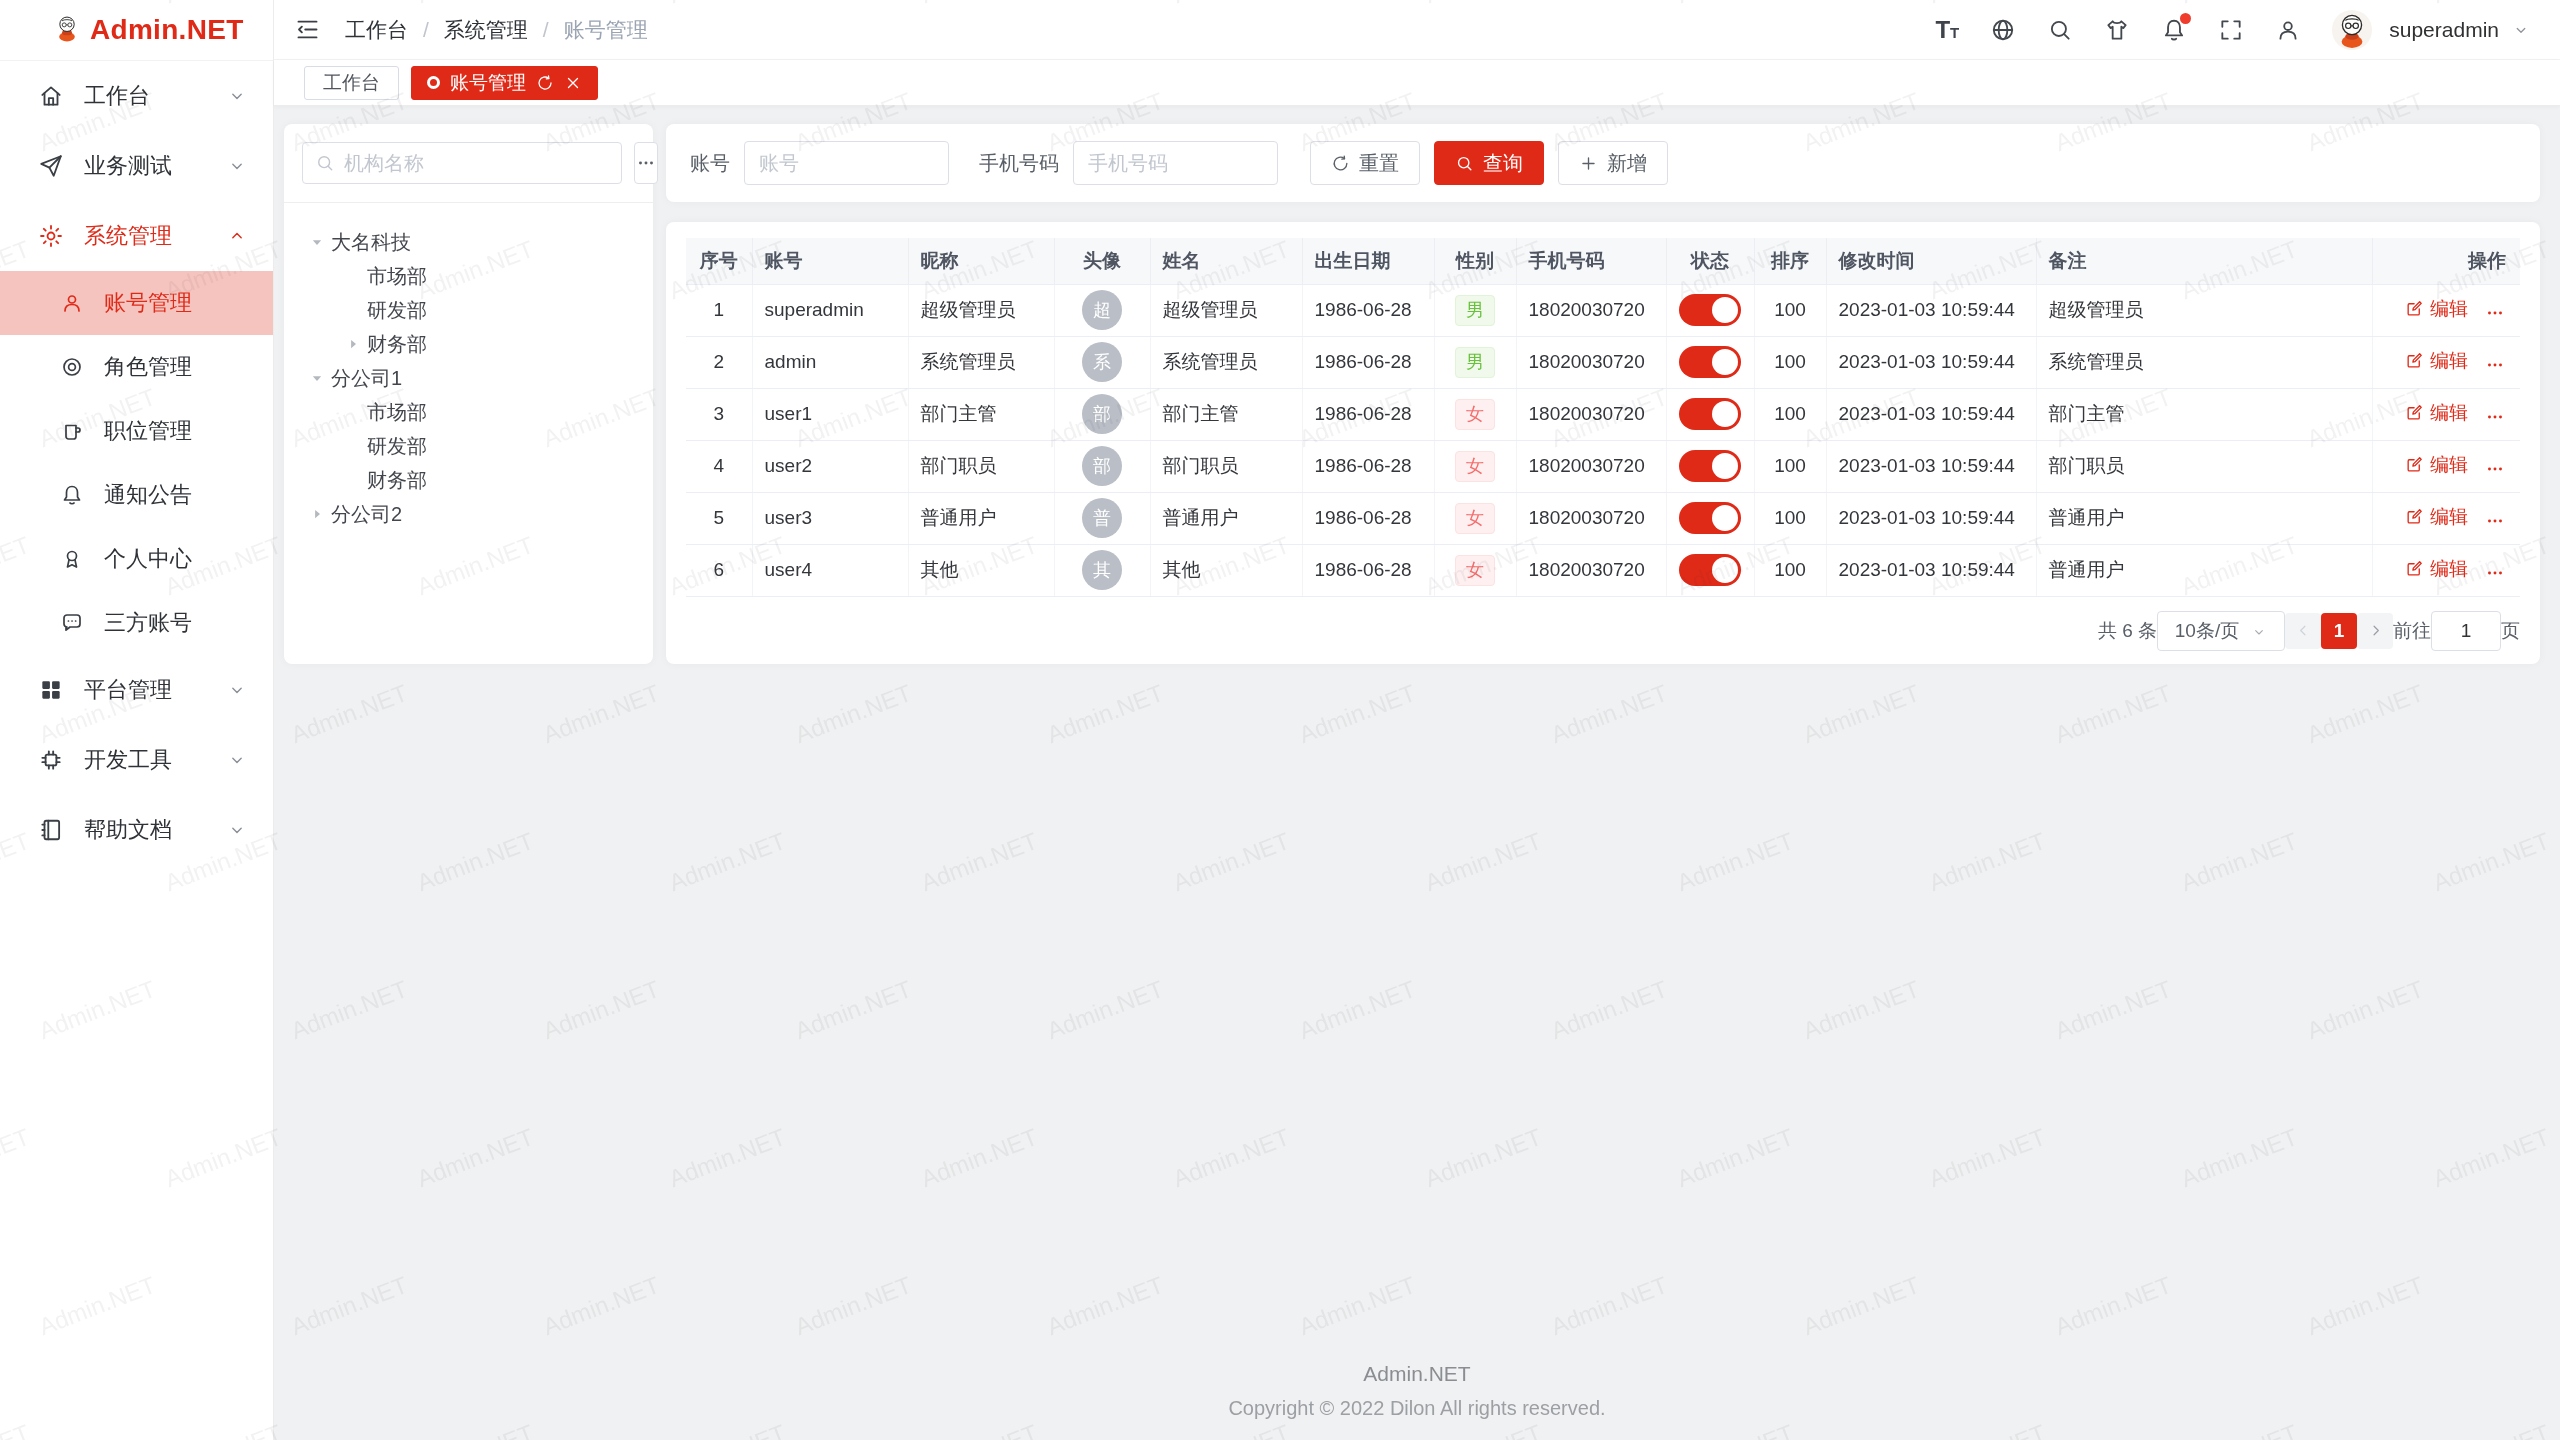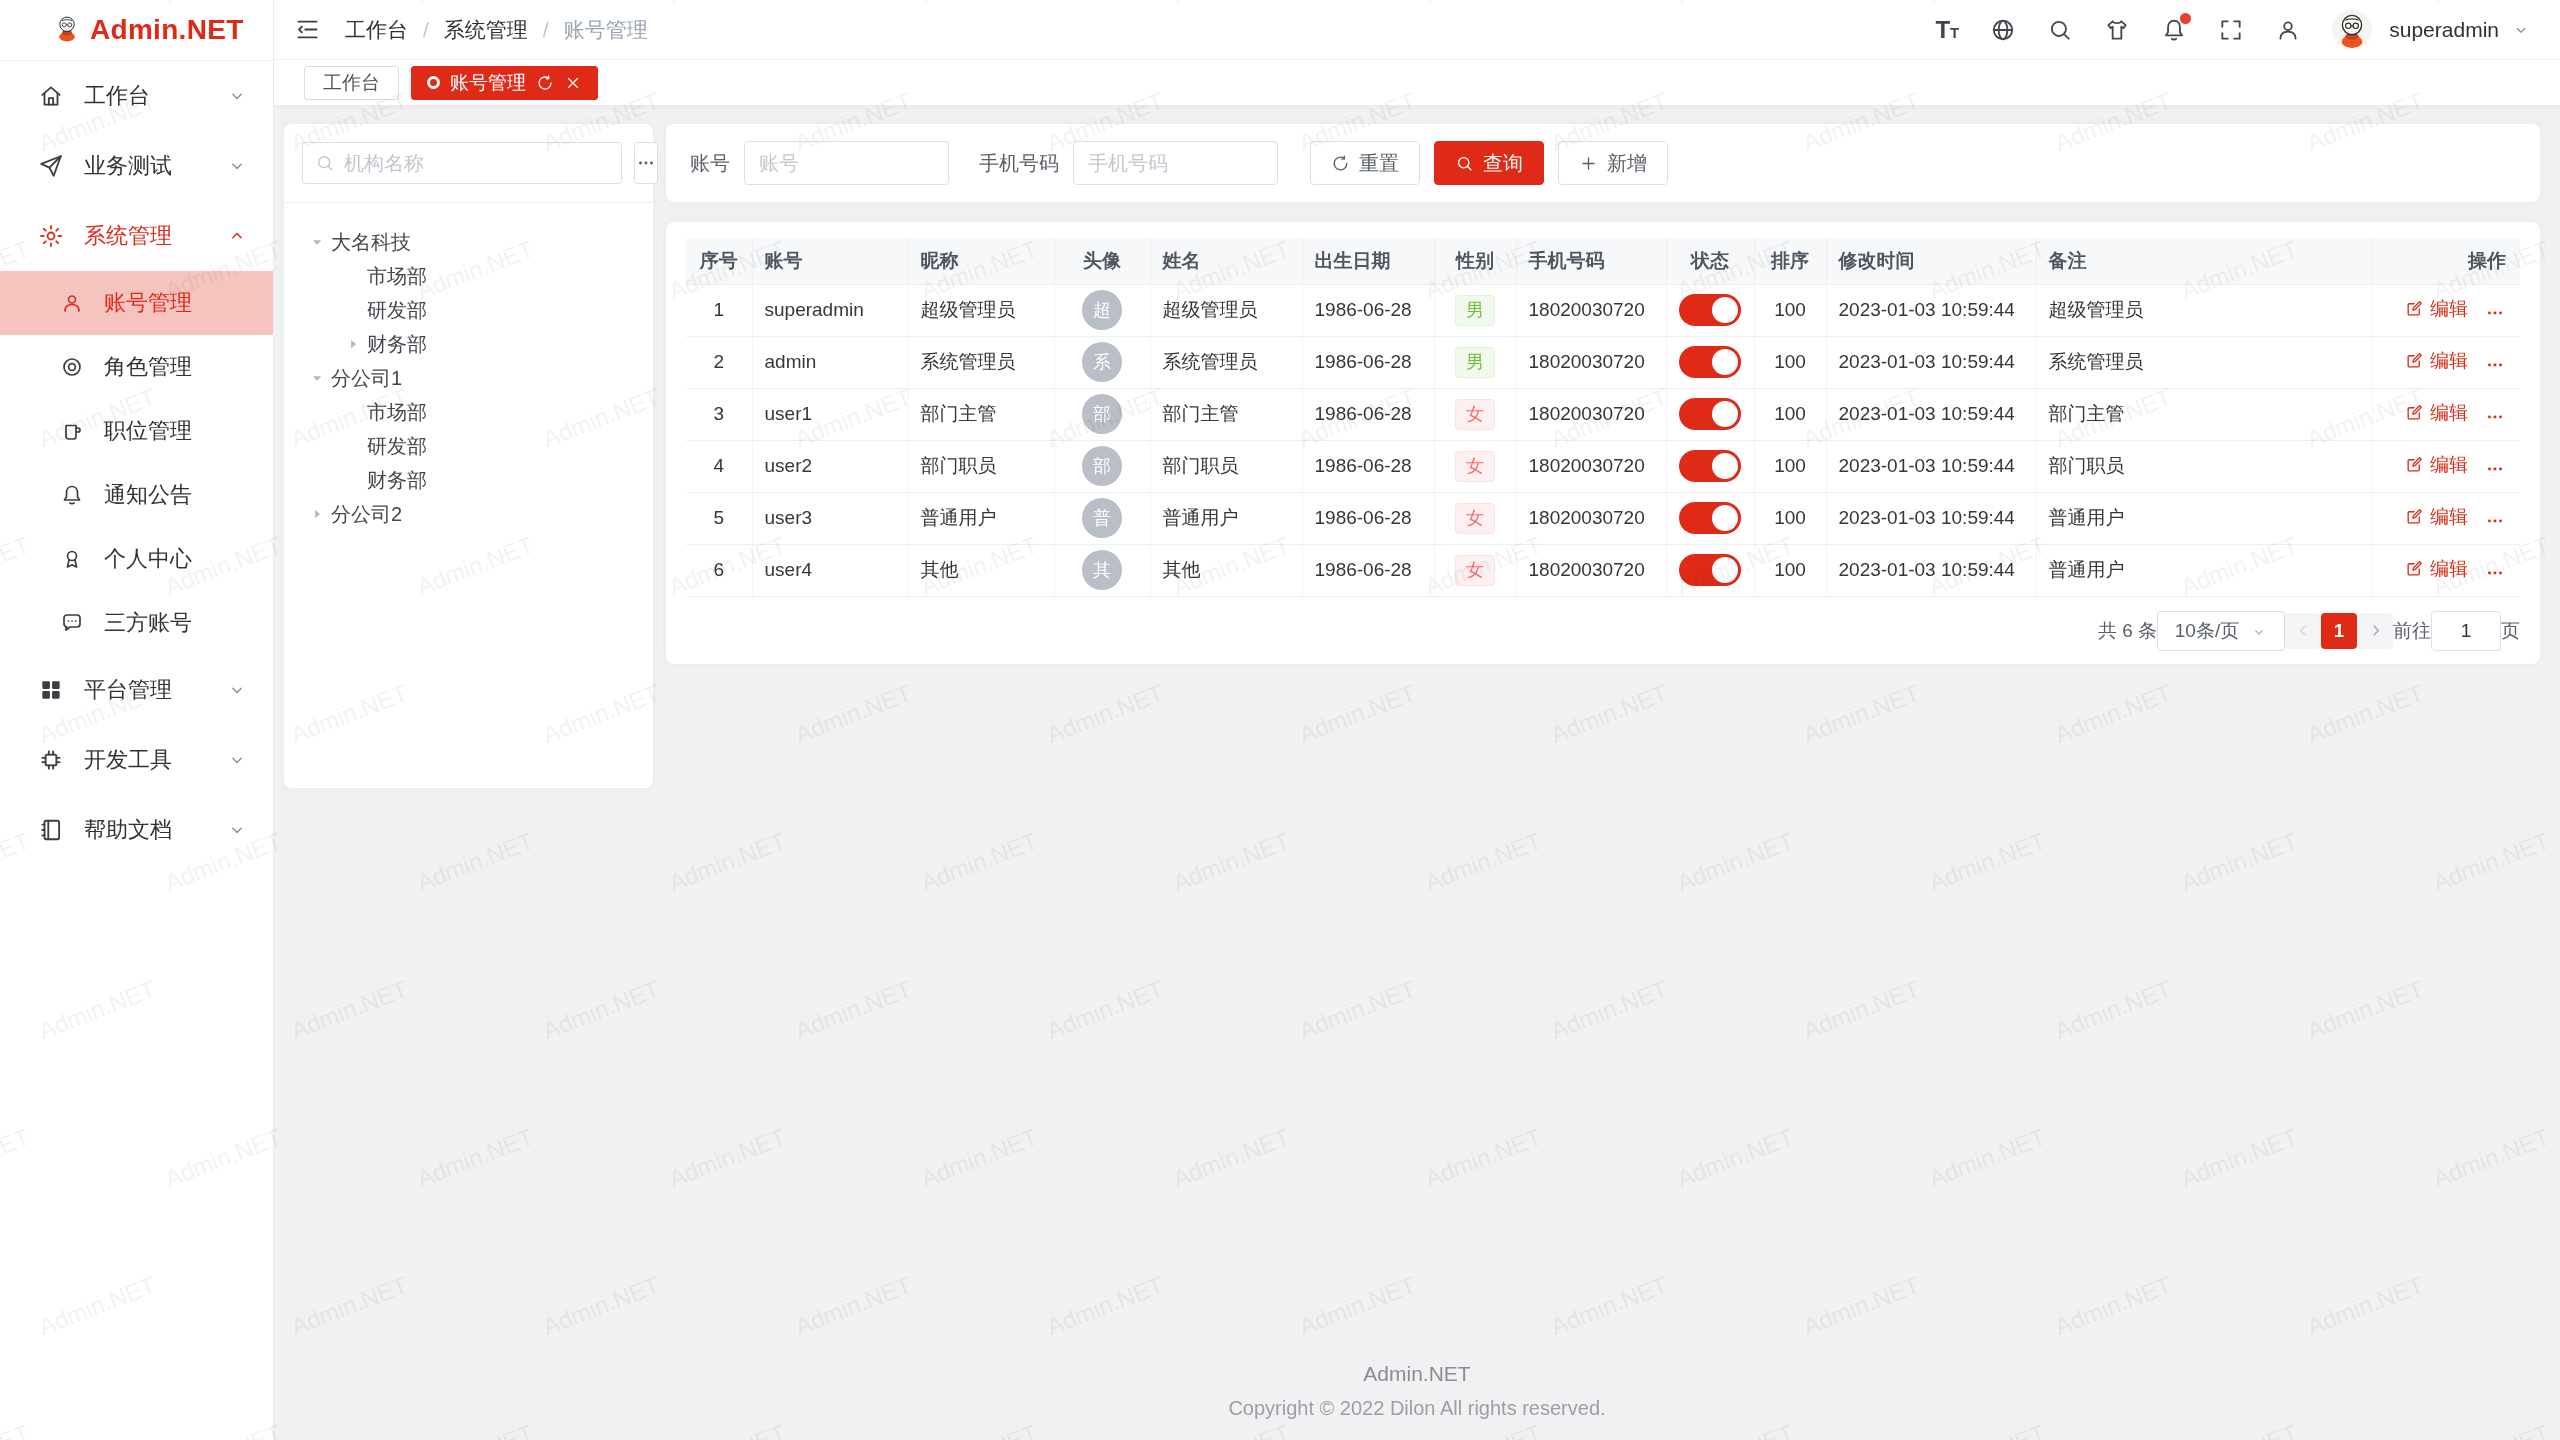--- a/index.html
+++ b/index.html
@@ -49,21 +49,21 @@
 
   .tabbar { height:46px; background:#fff; border-bottom:1px solid #ececec; box-shadow:0 1px 4px rgba(0,0,0,.04); display:flex; align-items:center; gap:12px; padding-left:30px; }
   .tab { height:34px; padding:0 18px; border:1px solid #d8dce5; border-radius:3px; background:#fff; color:#51565e; font-size:19px; display:flex; align-items:center; gap:10px; cursor:pointer; }
   .tab.active { background:var(--accent); border-color:var(--accent); color:#fff; padding:0 15px; }
   .tab-dot { width:13px; height:13px; border:3px solid #fff; border-radius:50%; }
   .ticon { width:18px; height:18px; cursor:pointer; }
 
   .content { flex:1; display:flex; align-items:flex-start; gap:13px; padding:18px 20px 0 10px; }
 
   
-  .tree-card { width:369px; height:664px; background:#fff; border-radius:8px; box-shadow:0 0 10px rgba(0,0,0,.04); padding:18px; flex-shrink:0; }
+  .tree-card { width:369px; height:540px; background:#fff; border-radius:8px; box-shadow:0 0 10px rgba(0,0,0,.04); padding:18px; flex-shrink:0; }
   .tree-search { display:flex; gap:12px; }
   .search-box { flex:1; height:42px; border:1px solid #dcdfe6; border-radius:4px; display:flex; align-items:center; gap:9px; padding:0 12px; color:#c2c7cf; background:#fff; }
   .search-box svg { width:20px; height:20px; flex-shrink:0; }
   .search-box input { border:none; outline:none; flex:1; font-size:20px; color:#333; min-width:0; font-family:inherit; }
   .search-box input::placeholder { color:#c2c7cf; }
   .more-btn { width:54px; height:42px; border:1px solid #dcdfe6; border-radius:4px; background:#fff; color:#5a6068; display:flex; align-items:center; justify-content:center; cursor:pointer; }
   .more-btn svg { width:22px; height:22px; }
   .tree-divider { height:1px; background:#eeeeee; margin:18px -18px 0 -18px; }
   .tree-body { padding-top:22px; }
   .tree-node { height:34px; display:flex; align-items:center; gap:5px; font-size:20px; color:#43464d; cursor:pointer; }

